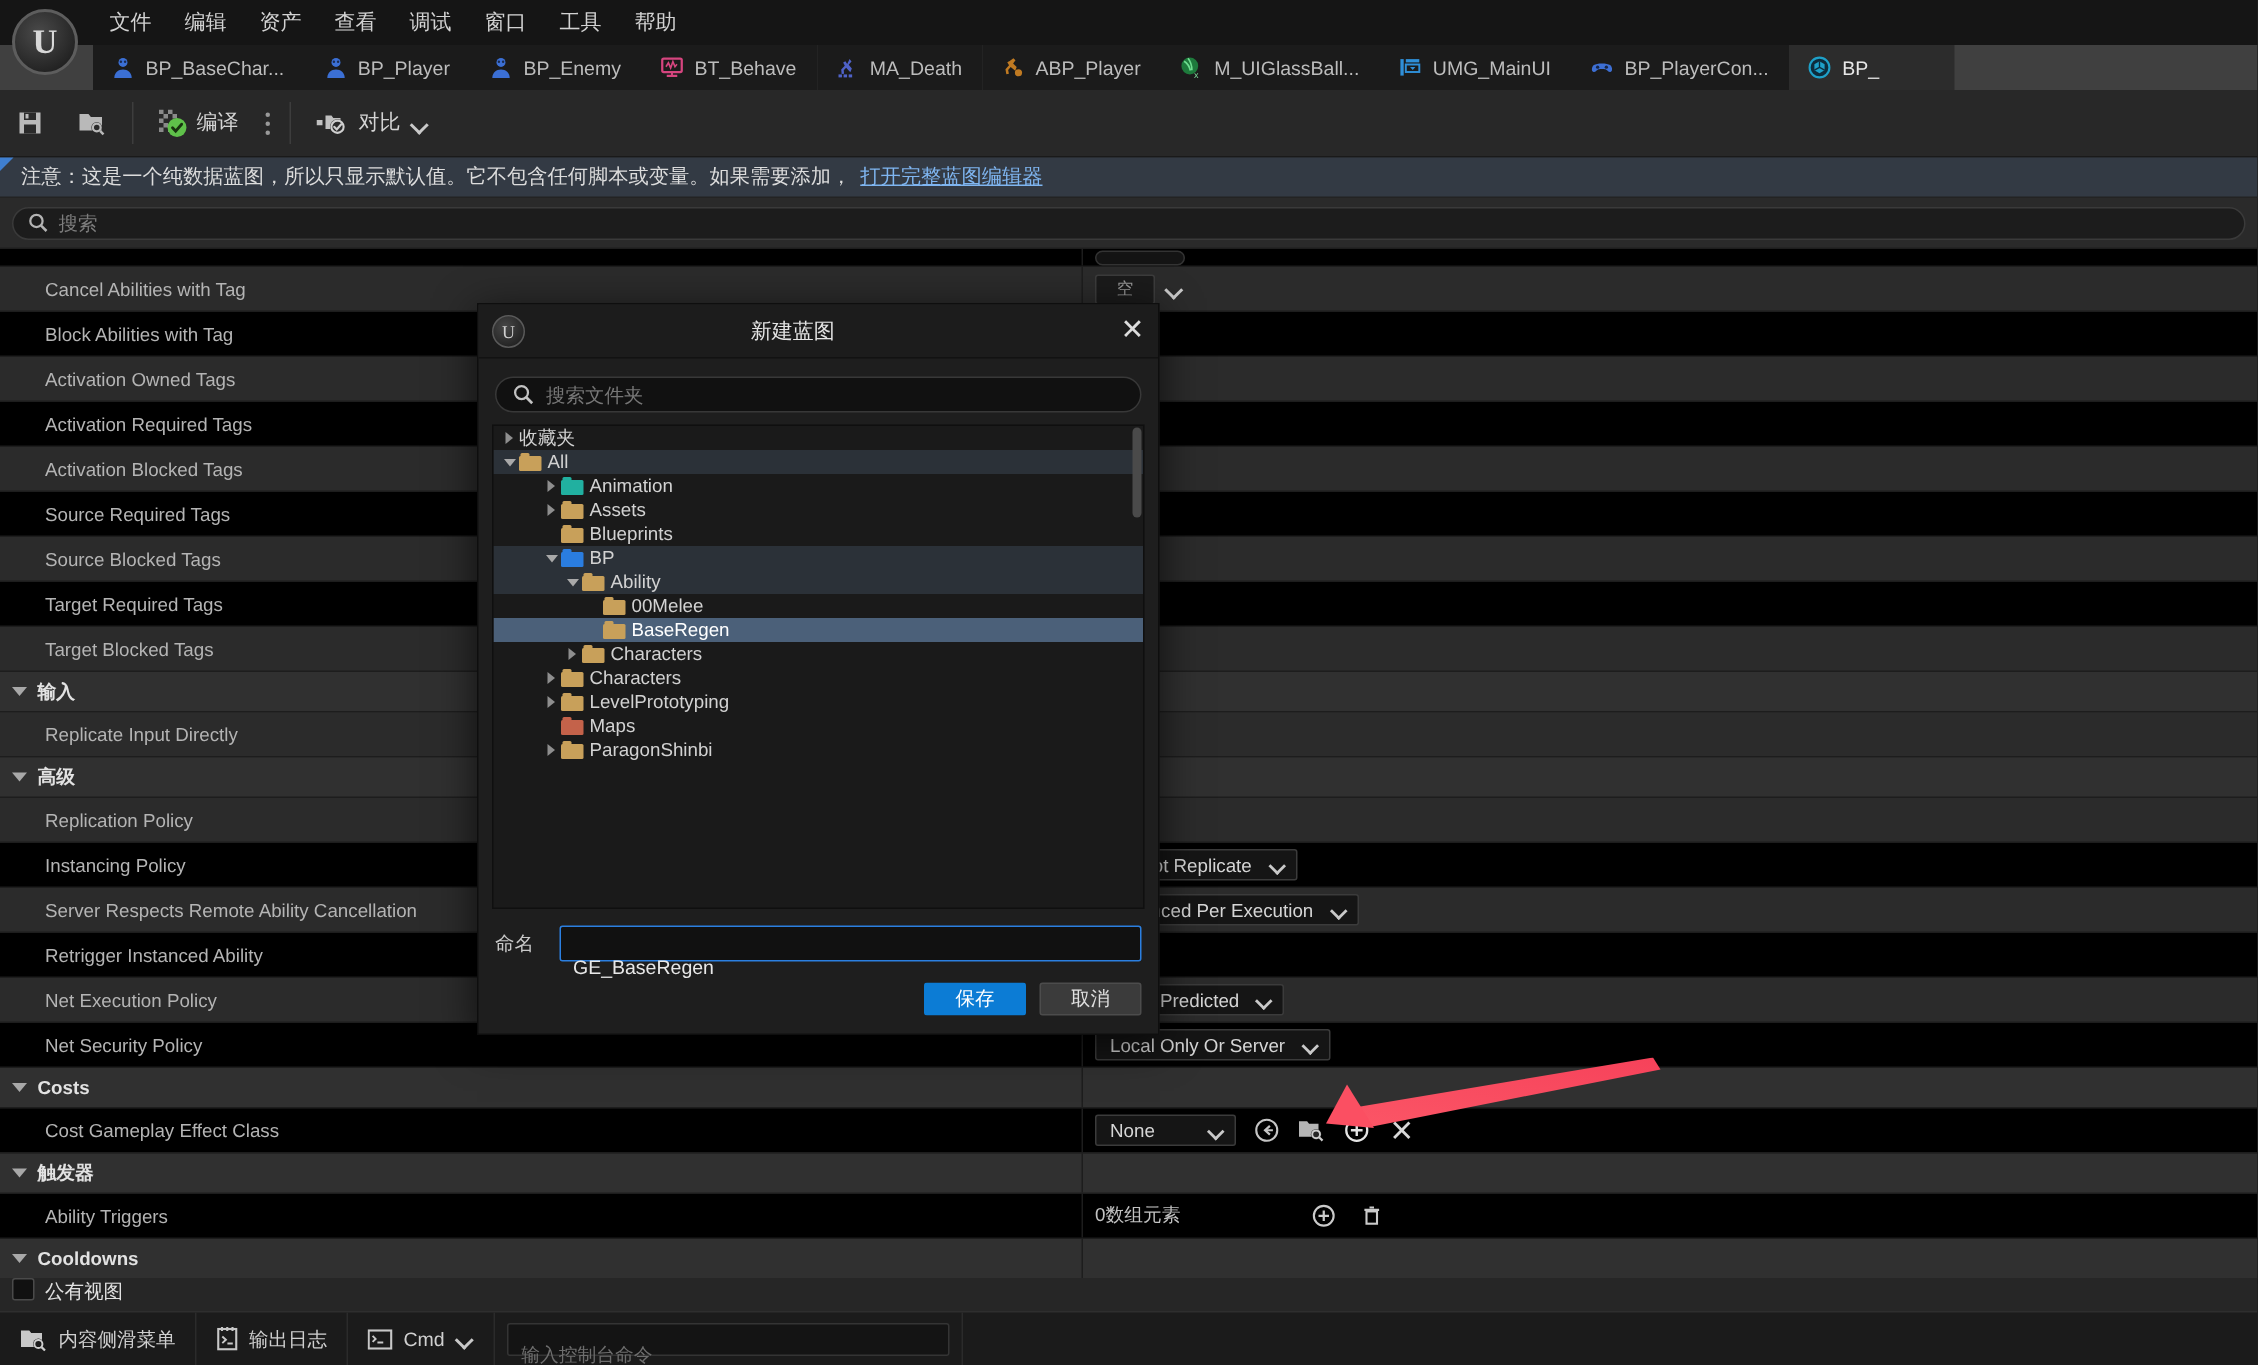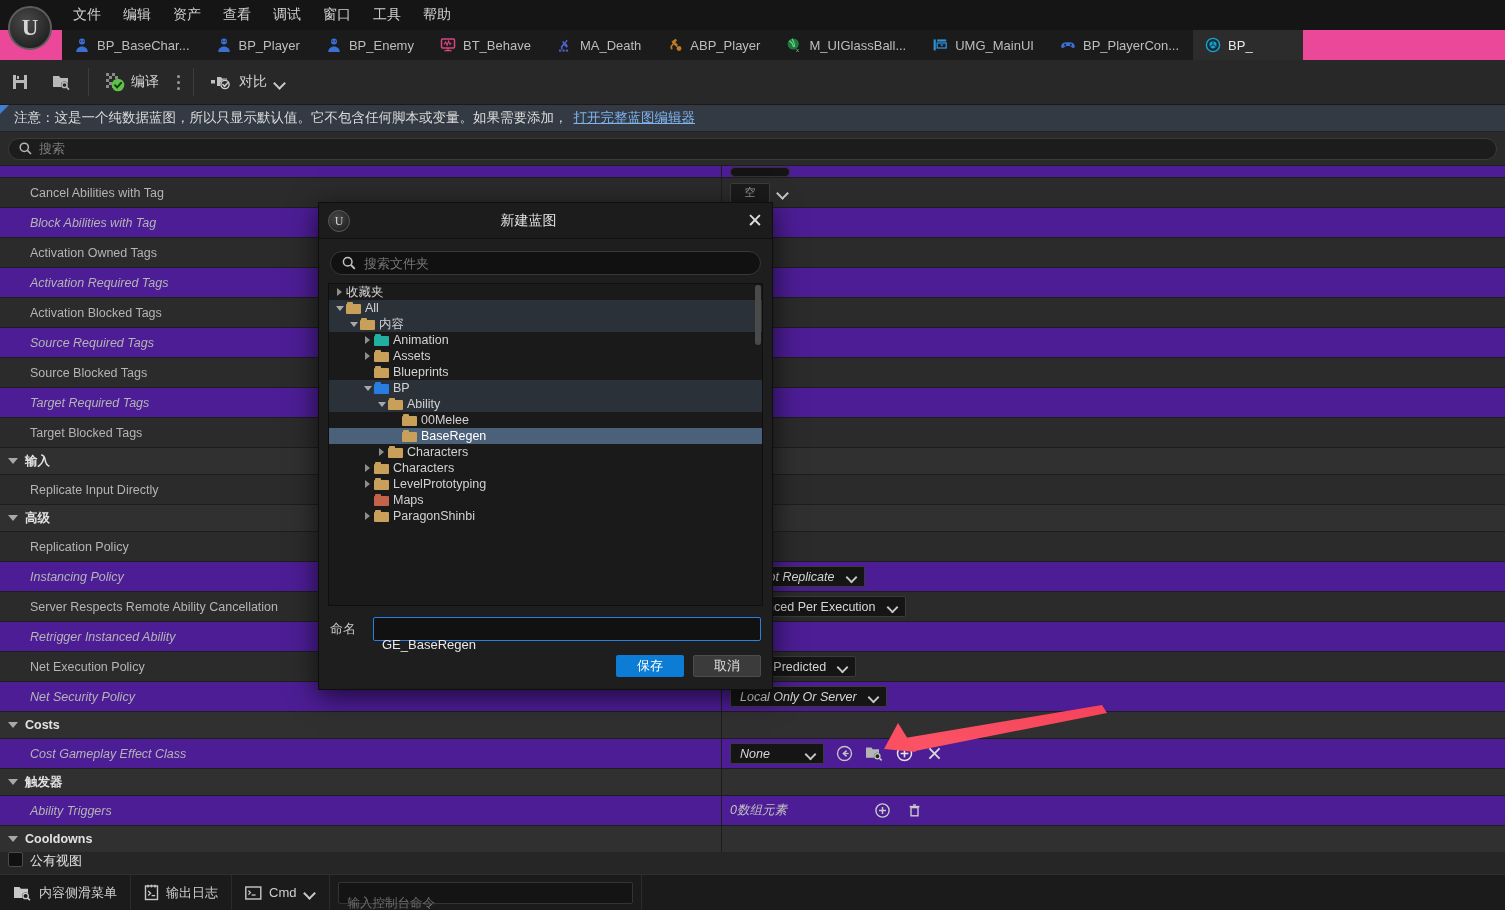--- a/index.html
+++ b/index.html
@@ -30,21 +30,21 @@
     z-index: 40;
   }
   .menu-items { display: flex; margin-left: 62px; }
   .menu-item {
     padding: 3px 11px; font-size: 14px; color: #d2d2d2; cursor: default;
   }
 
   
   .tabbar {
     position: absolute; left: 0; top: 30px; width: 1505px; height: 30px;
-    background: #ec4899;
+    background: #404040;
     display: flex; align-items: stretch;
   }
   .tab {
     display: flex; align-items: center; gap: 7px;
     padding: 0 14px 0 12px;
     font-size: 13px; color: #bdbdbd;
     background: #1b1b1b;
     cursor: default; white-space: nowrap;
     min-width: 110px;
   }
@@ -102,21 +102,21 @@
 
   
   .details {
     position: absolute; left: 0; top: 166px; width: 1505px; height: 690px;
     background: #242424; overflow: hidden;
   }
   .prow {
     display: flex; align-items: stretch; height: 30px;
     border-bottom: 1px solid #1d1d1d;
   }
-  .prow.dark  { background: #4c1d95; font-style: italic; }
+  .prow.dark  { background: #000000; }
   .prow.dark2 { background: #2b2b2b; }
   .prow.cat   { background: #303030; height: 27px; }
   .pname {
     width: 722px; flex: 0 0 722px;
     display: flex; align-items: center;
     font-size: 12.5px; color: #b4b4b4;
     padding-left: 30px;
     border-right: 1px solid #1d1d1d;
   }
   .prow.cat .pname {
@@ -760,29 +760,20 @@
         </div>
         <div class="trow hl" style="padding-left: 4px;">
           <span class="tw">
             <span class="caret-d"></span>
           </span>
           <span class="fld">
             <i style="background: rgb(200, 160, 90);"></i>
           </span>
           <span>All</span>
         </div>
-        <div class="trow hl" style="padding-left: 18px;">
-          <span class="tw">
-            <span class="caret-d"></span>
-          </span>
-          <span class="fld">
-            <i style="background: rgb(200, 160, 90);"></i>
-          </span>
-          <span>内容</span>
-        </div>
         <div class="trow" style="padding-left: 32px;">
           <span class="tw">
             <span class="caret-r"></span>
           </span>
           <span class="fld">
             <i style="background: rgb(33, 176, 160);"></i>
           </span>
           <span>Animation</span>
         </div>
         <div class="trow" style="padding-left: 32px;">

